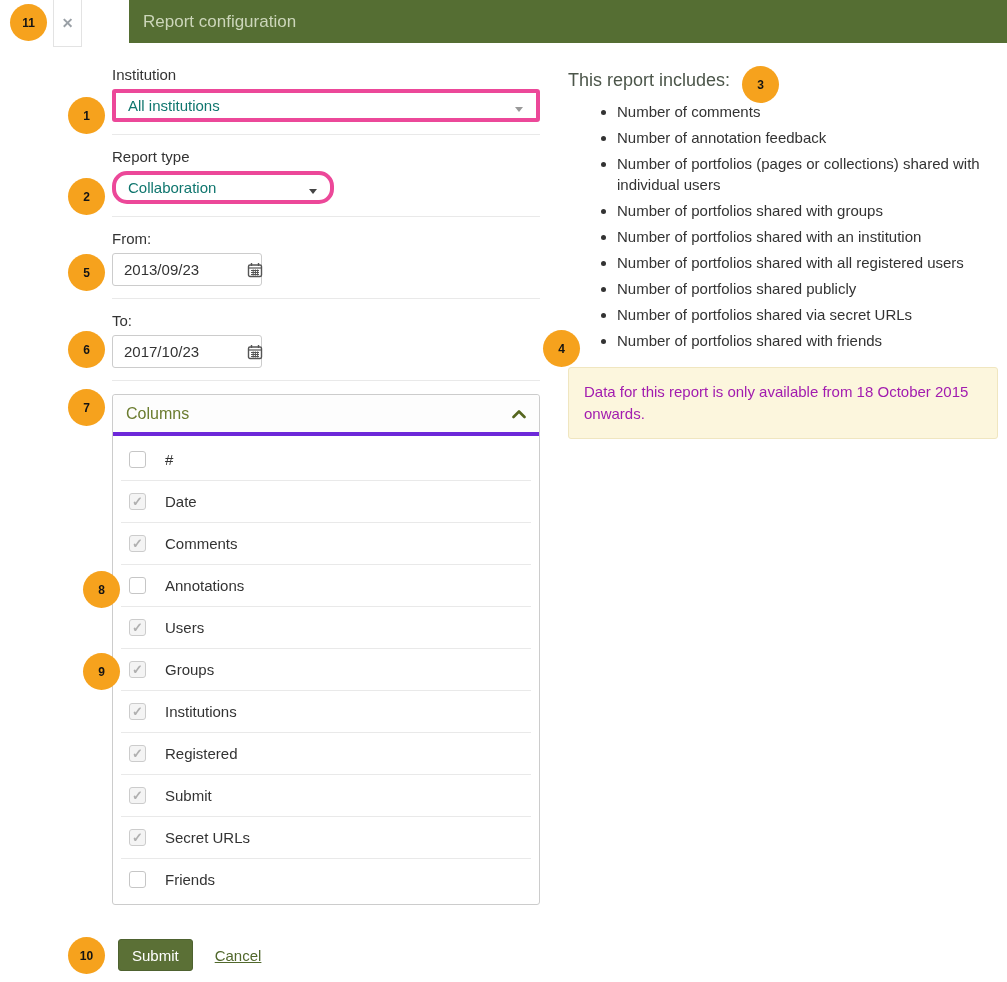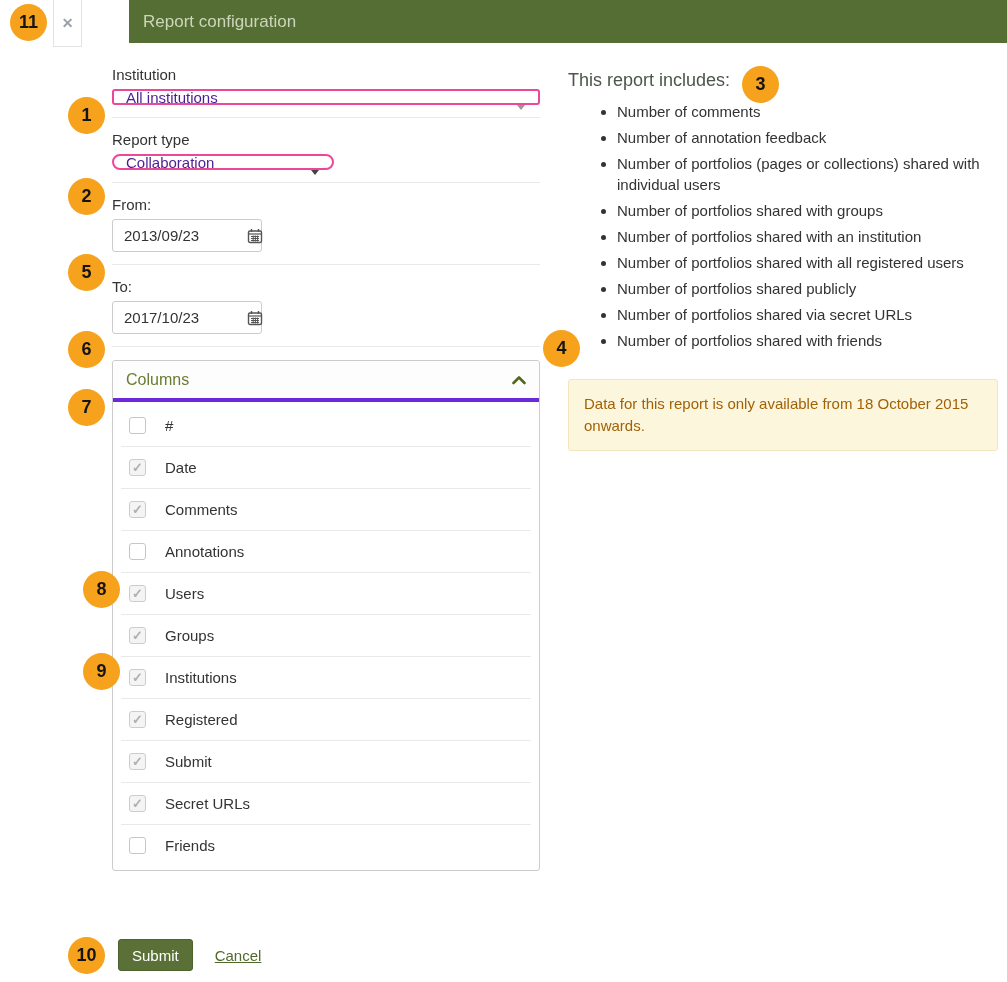--- a/index.html
+++ b/index.html
@@ -25,21 +25,21 @@
     background:#fff; border:1px solid #e3e3e3; border-top:none;
     color:#9aa0a6; font-size:14px; font-weight:bold;
     display:flex; align-items:center; justify-content:center;
     cursor:pointer;
   }
 
   
   .callout {
     position:absolute; width:37px; height:37px; border-radius:50%;
     background:#f6a21d; color:#141414;
-    font-size:18px; font-weight:bold;
+    font-size:12px; font-weight:bold;
     display:flex; align-items:center; justify-content:center;
     z-index:20;
   }
   .c11{left:10px;  top:4px;}
   .c1 {left:68px;  top:97px;}
   .c2 {left:68px;  top:178px;}
   .c5 {left:68px;  top:254px;}
   .c6 {left:68px;  top:331px;}
   .c7 {left:68px;  top:389px;}
   .c8 {left:83px;  top:571px;}
@@ -47,23 +47,23 @@
   .c10{left:68px;  top:937px;text-align:center;}
   .c3 {left:742px; top:66px;}
   .c4 {left:543px; top:330px;}
 
   
   .left-col { position:absolute; left:112px; top:66px; width:428px; }
   .form-group { padding-bottom:12px; border-bottom:1px solid #e9e9e9; margin-bottom:13px; }
   .field-label { display:block; font-size:15px; color:#333; margin-bottom:6px; }
 
   .select-box {
-    height:16px; border:2px solid #ec4899; border-radius:3px; background:#fff;
+    height:33px; border:4px solid #ec4899; border-radius:3px; background:#fff;
     display:flex; align-items:center; padding:0 12px;
-    font-size:15px; color:#4c1d95; position:relative; cursor:pointer;
+    font-size:15px; color:#0f766e; position:relative; cursor:pointer;
   }
   .select-full { width:428px; }
   .select-medium { width:222px;border-radius:15px; }
   .caret-down {
     position:absolute; right:13px; top:14px; width:0; height:0;
     border-left:4px solid transparent; border-right:4px solid transparent;
     border-top:5px solid #999;
   }
   .caret-dark { border-top-color:#444; }
 
@@ -106,23 +106,23 @@
     font-family:"Liberation Sans", sans-serif; cursor:pointer;
   }
   .cancel-link { margin-left:22px; color:#51682c; text-decoration:underline; font-size:15px; cursor:pointer; }
 
   
   .right-col { position:absolute; left:568px; top:70px; width:430px; }
   .info-heading { font-size:18px; font-weight:400; color:#4c564a; }
   .info-list { margin:10px 0 0 0; padding-left:44px; font-size:15px; line-height:21px; color:#333; }
   .info-list li { margin:5px; }
   .alert-box {
-    margin-top:28px; width:430px;
+    margin-top:16px; width:430px;
     background:#fcf6dd; border:1px solid #f0e6c0; border-radius:3px;
-    padding:13px 15px; color:#a16207; font-size:15px; line-height:22px;
+    padding:13px 15px; color:#a21caf; font-size:15px; line-height:22px;
   }
 </style>
 </head>
 <body>
 
 <div class="page">
 
   <div class="modal-header">
     <span class="modal-title">Report configuration</span>
   </div>

